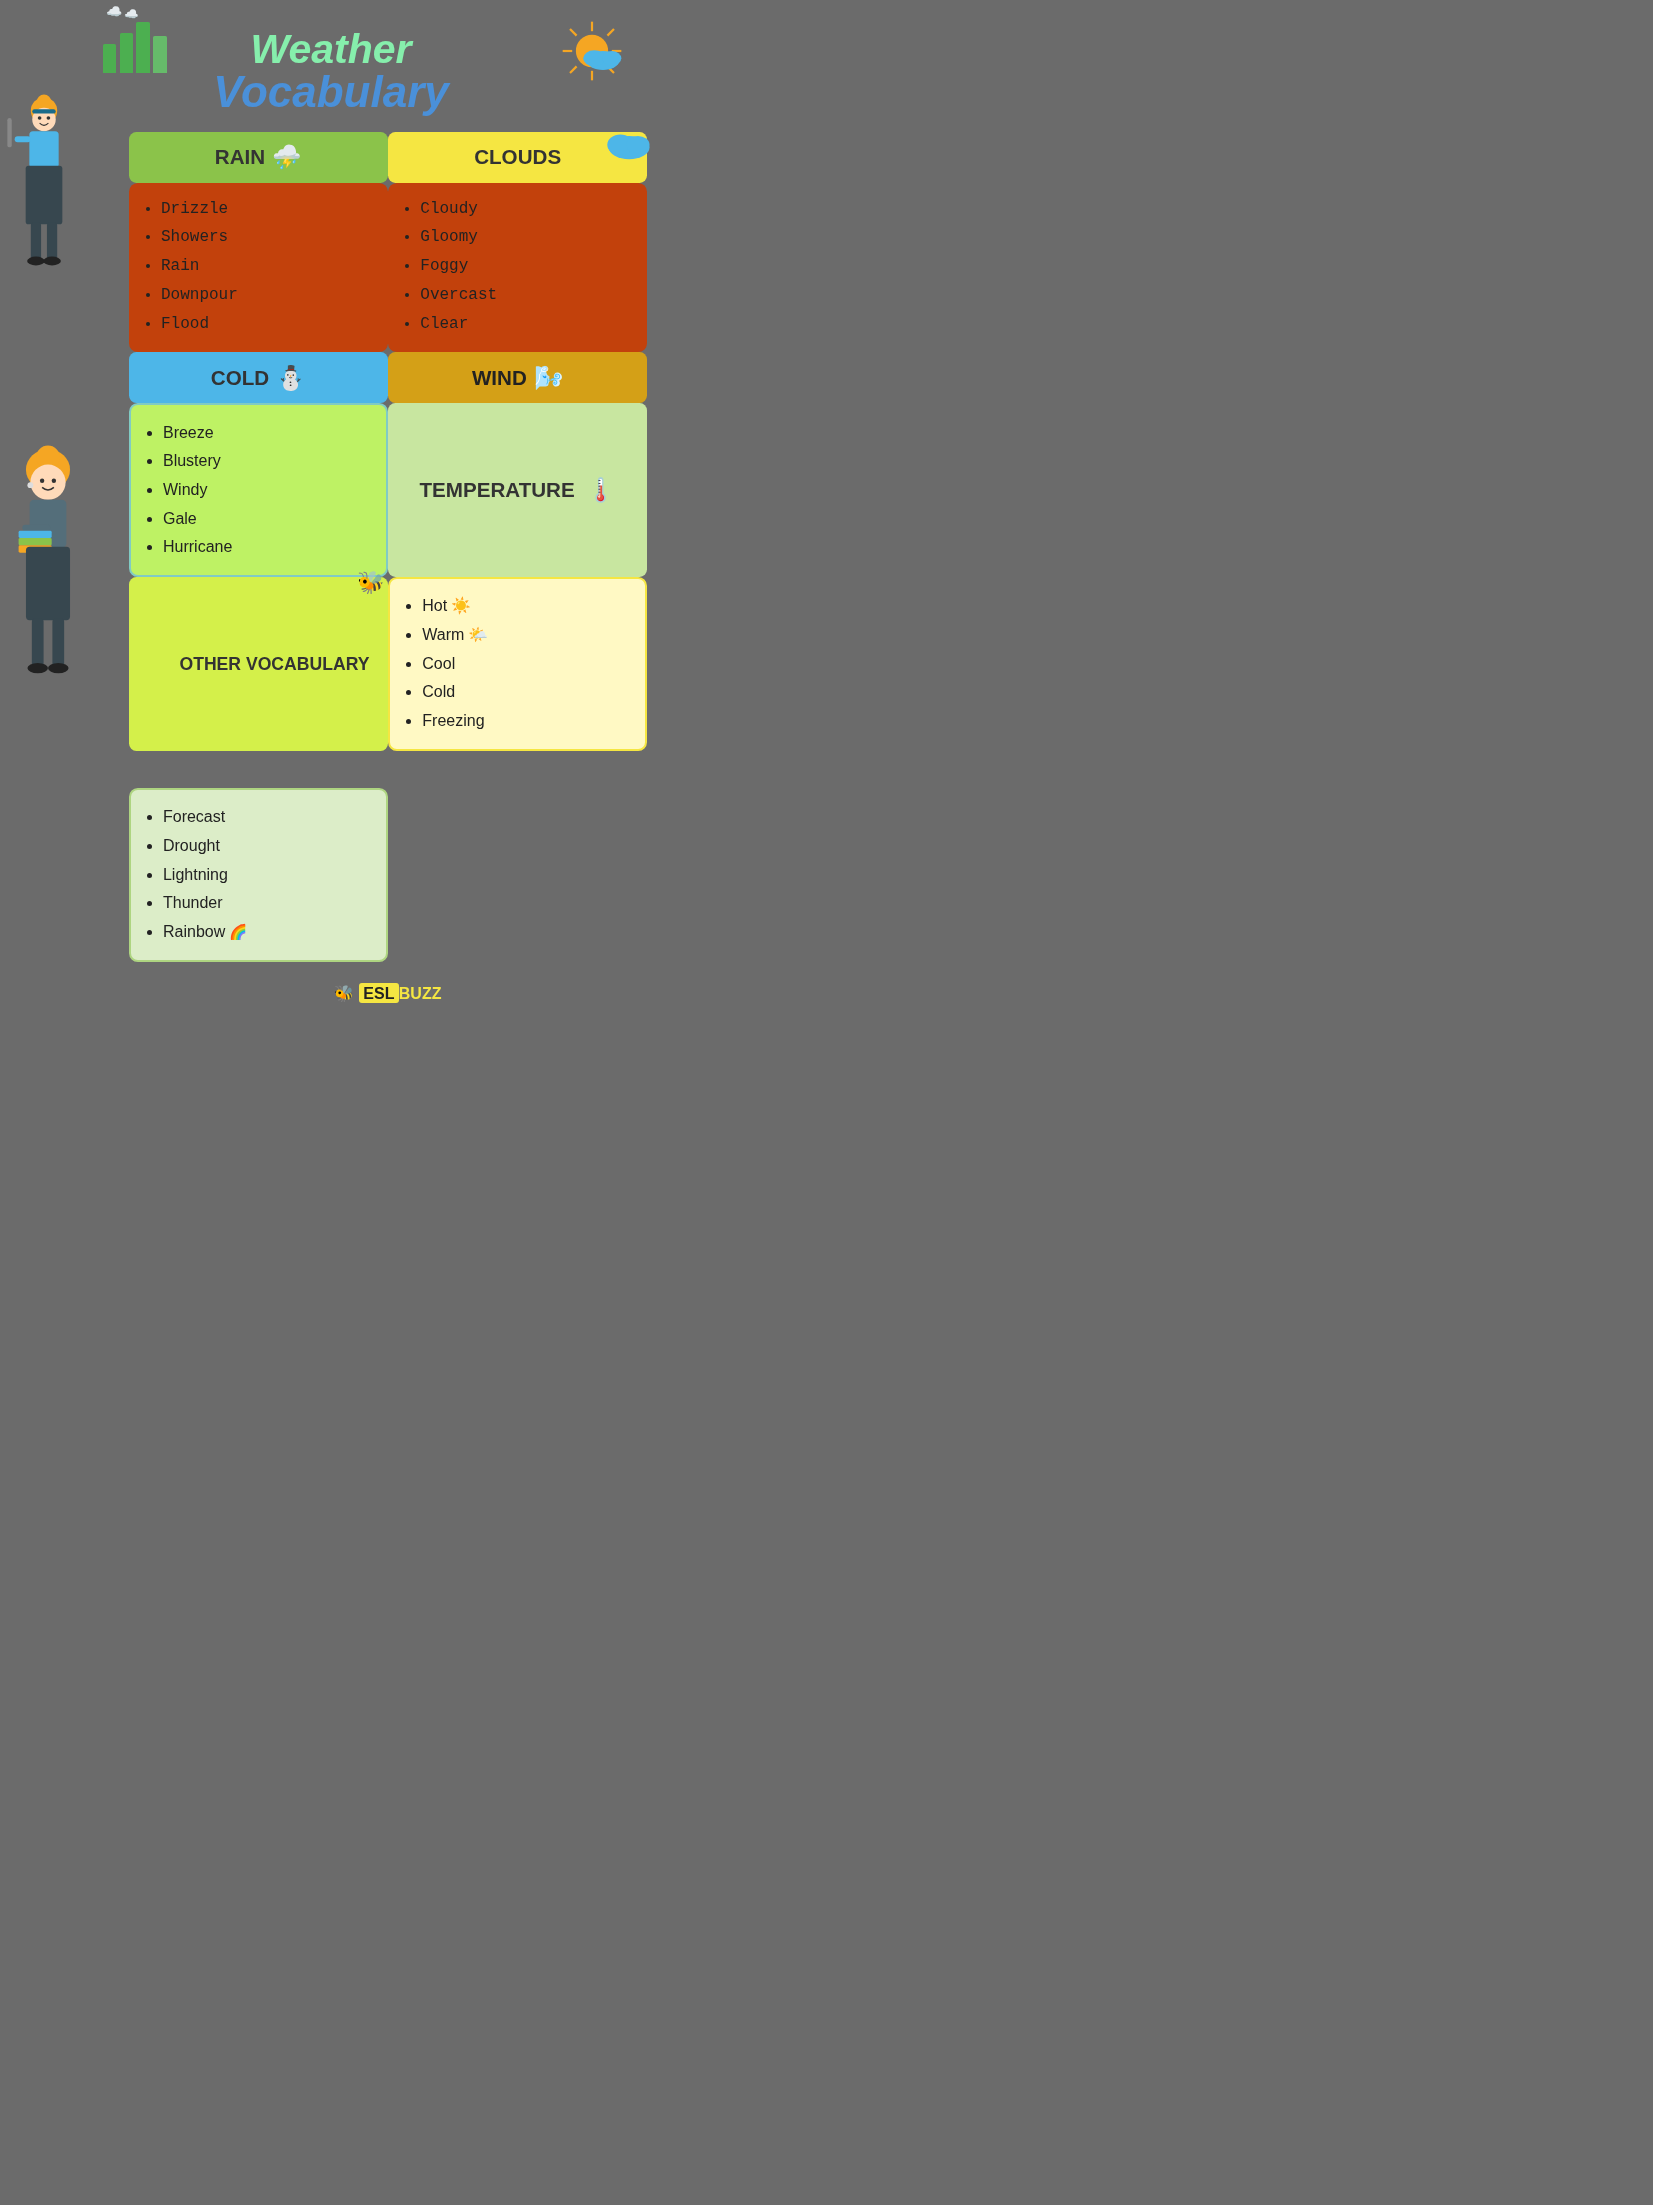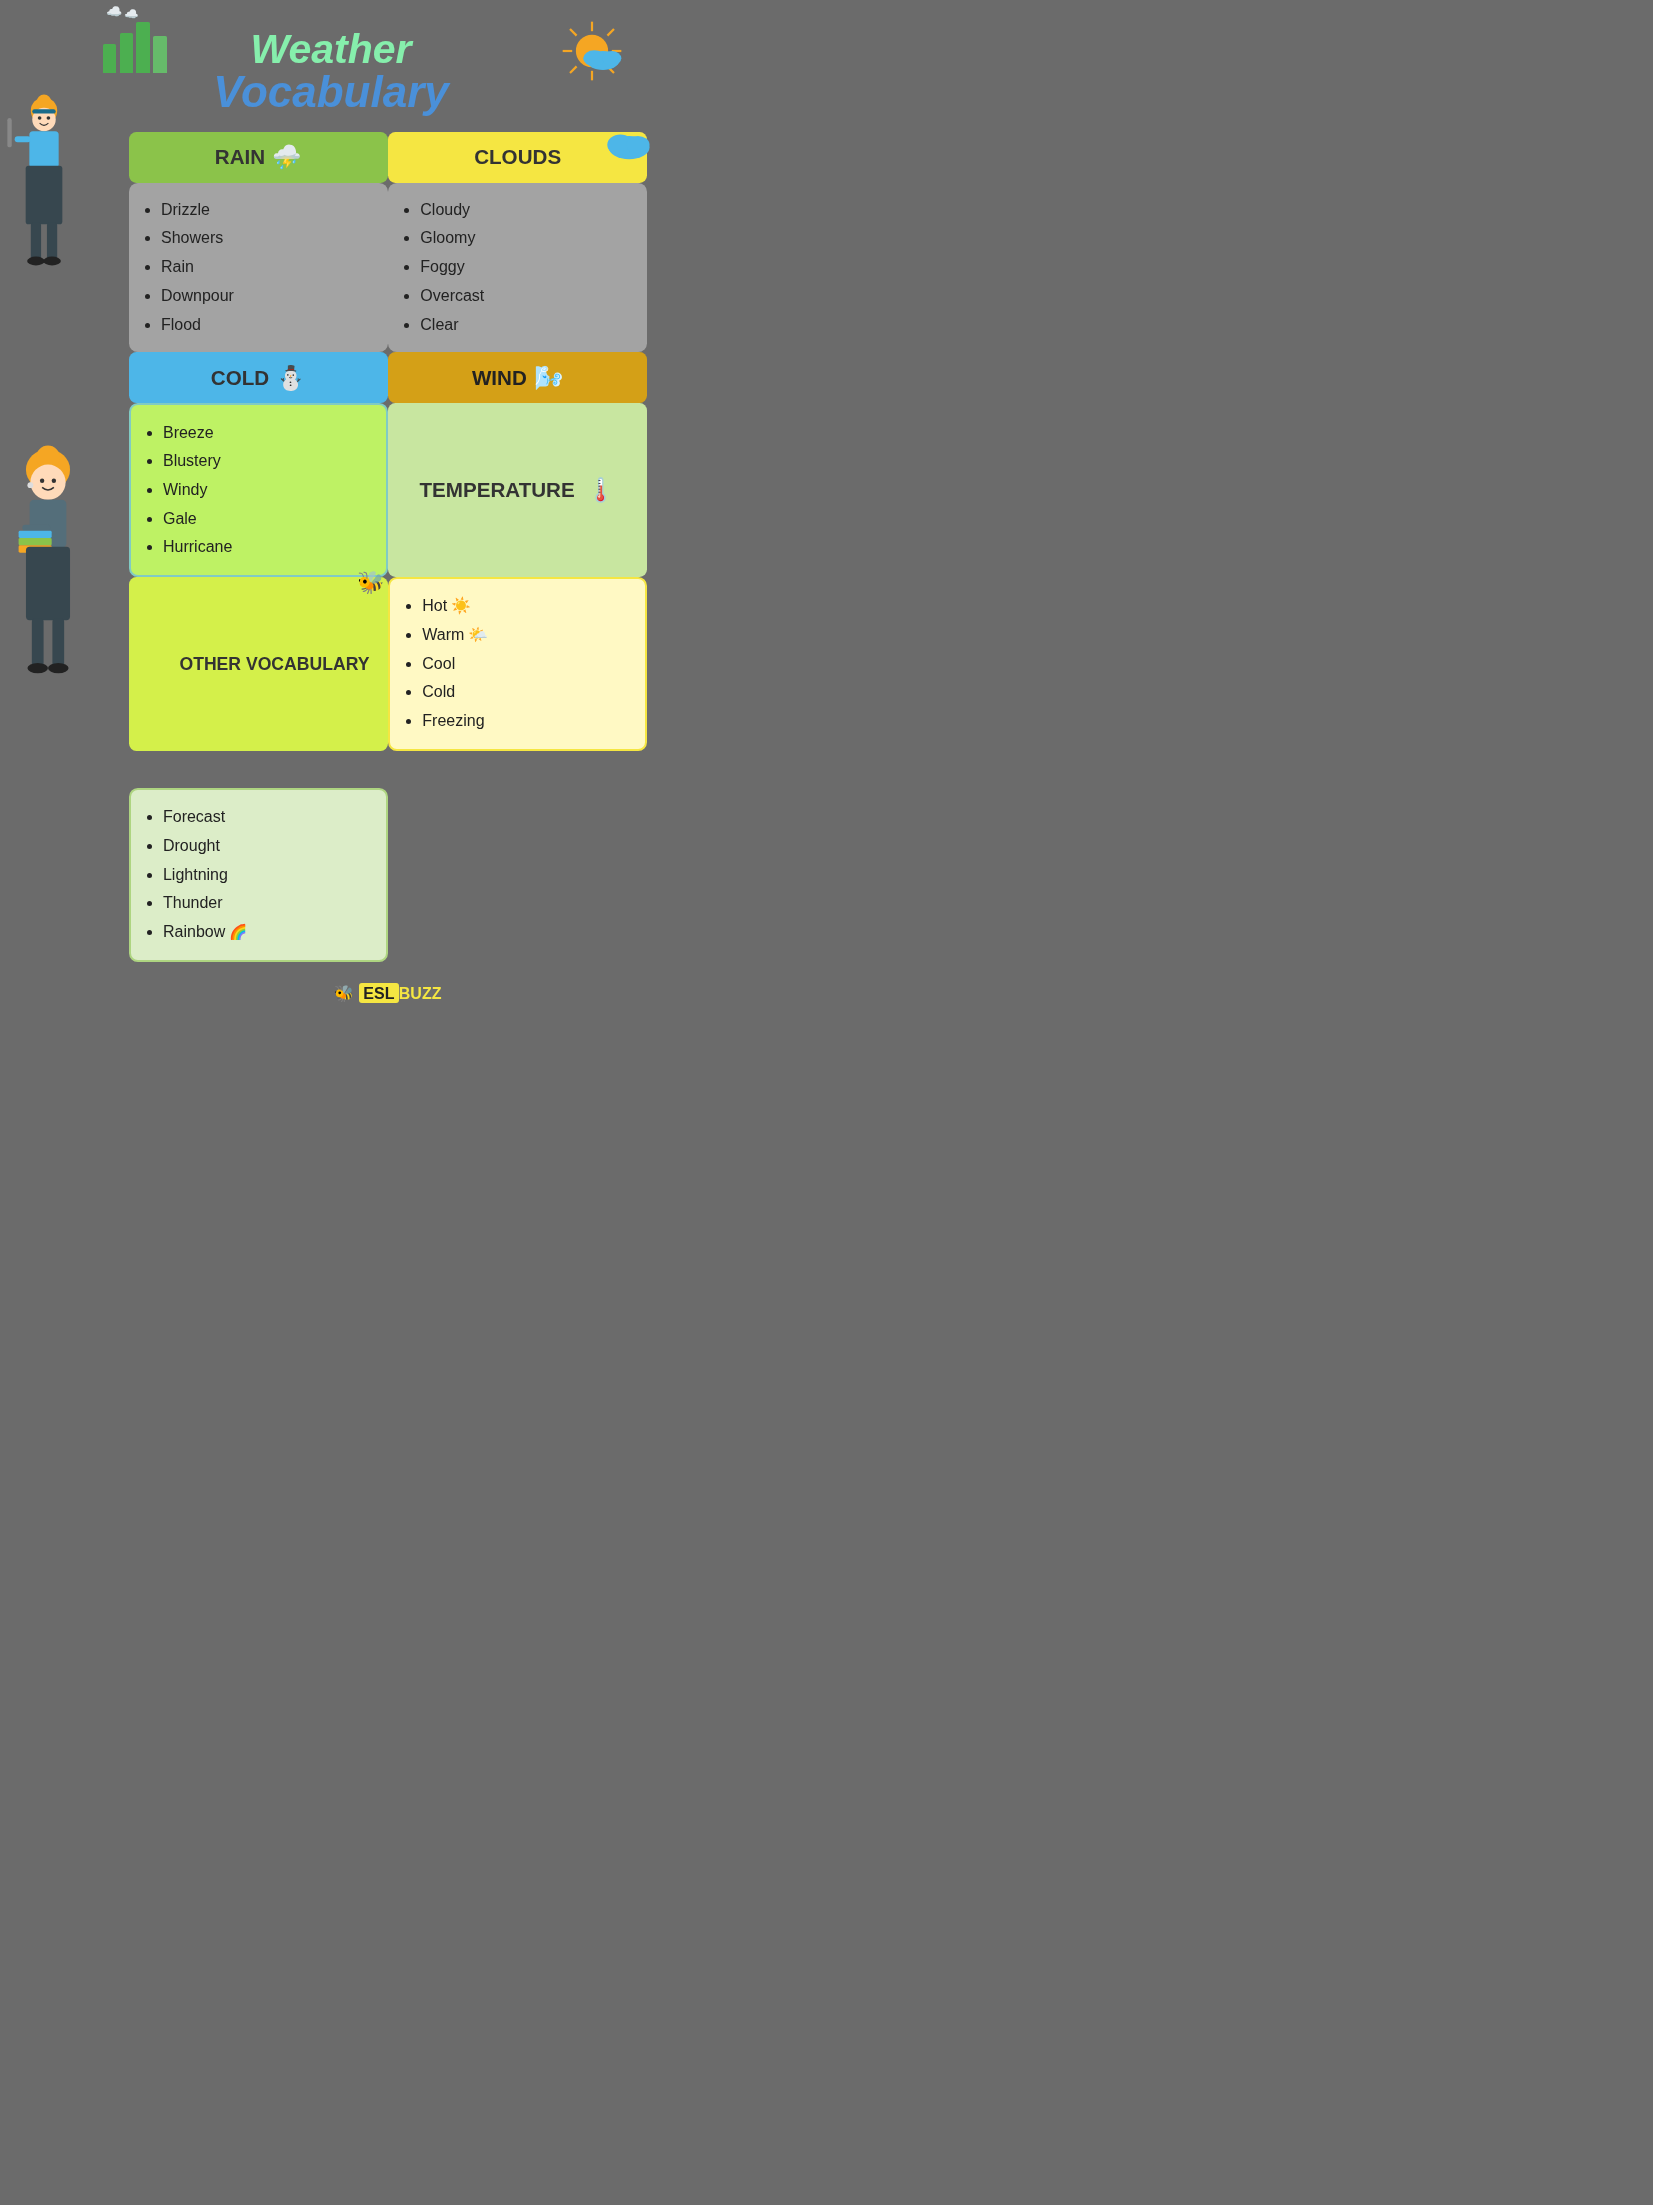--- a/index.html
+++ b/index.html
@@ -100,21 +100,21 @@
 
     
     .vocab-box {
       border-radius: 8.8px;
       padding: 13.2px 14.7px;
       font-size: 16px;
       color: #222;
       line-height: 1.7;
     }
 
-    .vocab-box.beige { background-color: #a3a3a3; }
+    .vocab-box.beige { background-color: #c2410c; font-family: Liberation Mono, monospace; }
     .vocab-box.light-teal { background-color: #bef264; border: 2.2px solid #80cbc4; }
     .vocab-box.light-yellow { background-color: #fff9c4; border: 2.2px solid #f5e642; }
     .vocab-box.light-green2 { background-color: #dcedc8; border: 2.2px solid #aed581; }
 
     .vocab-box ul {
       list-style: disc;
       padding-left: 17.6px;
     }
 
     .vocab-box ul li {

